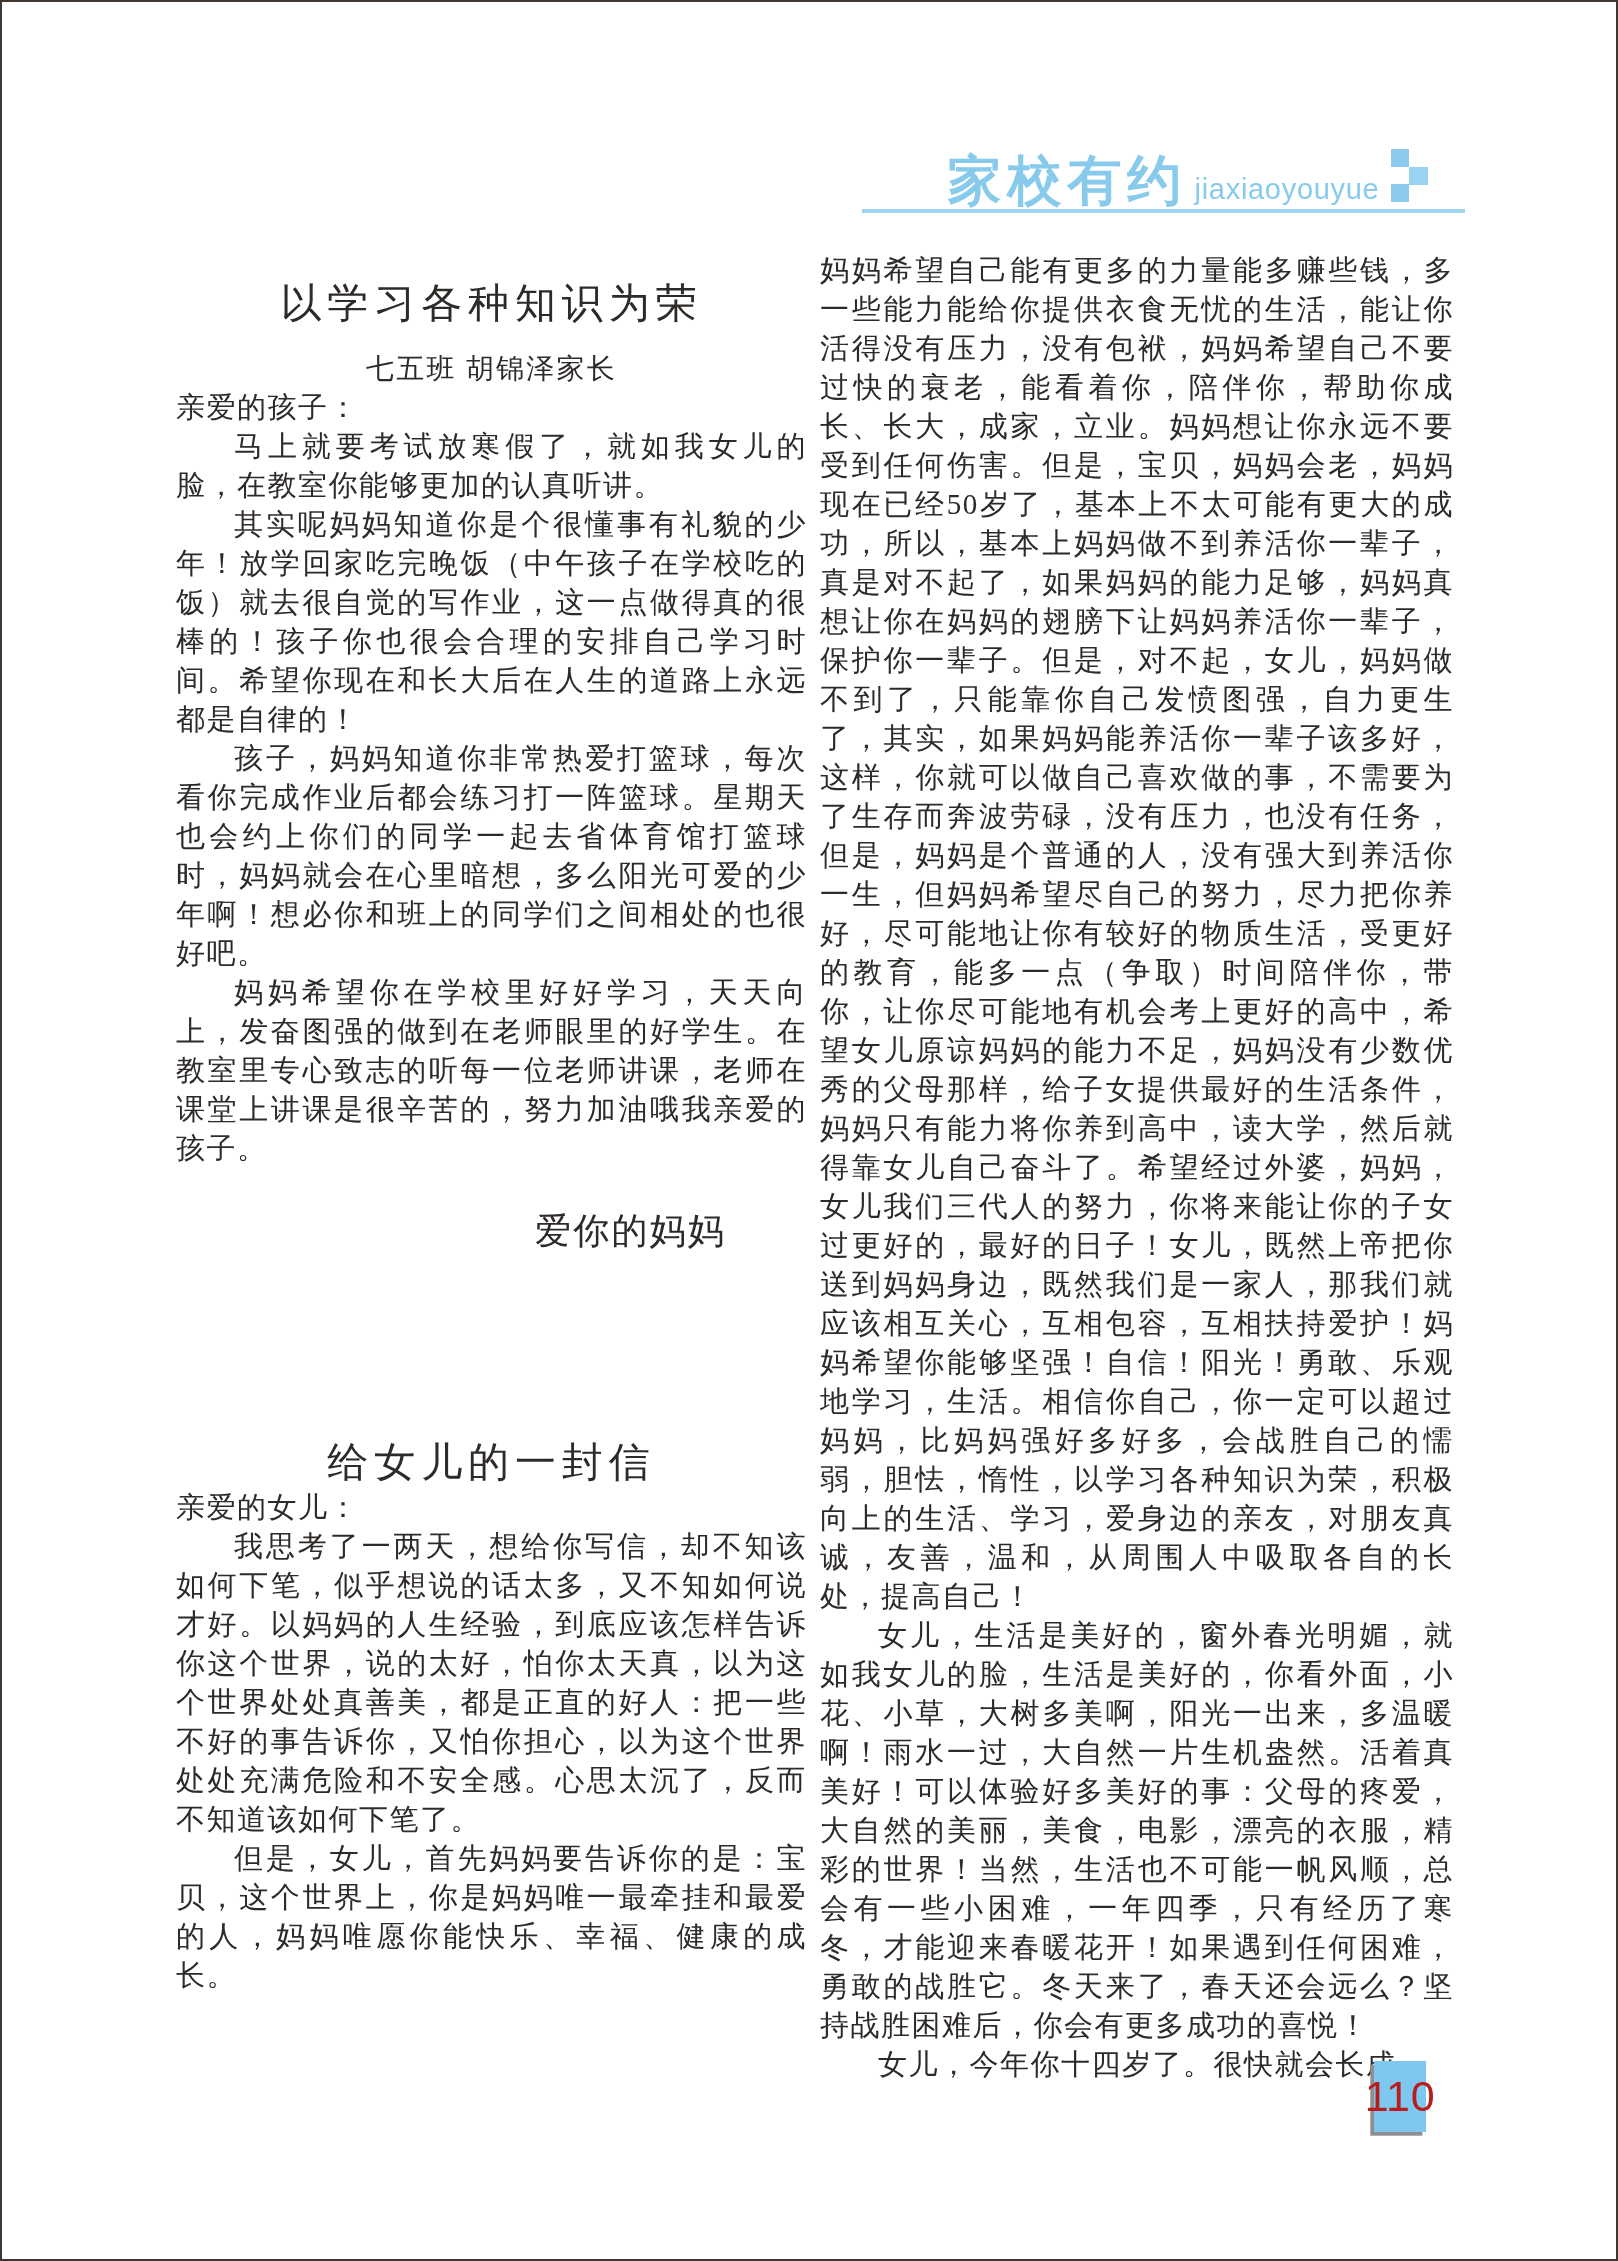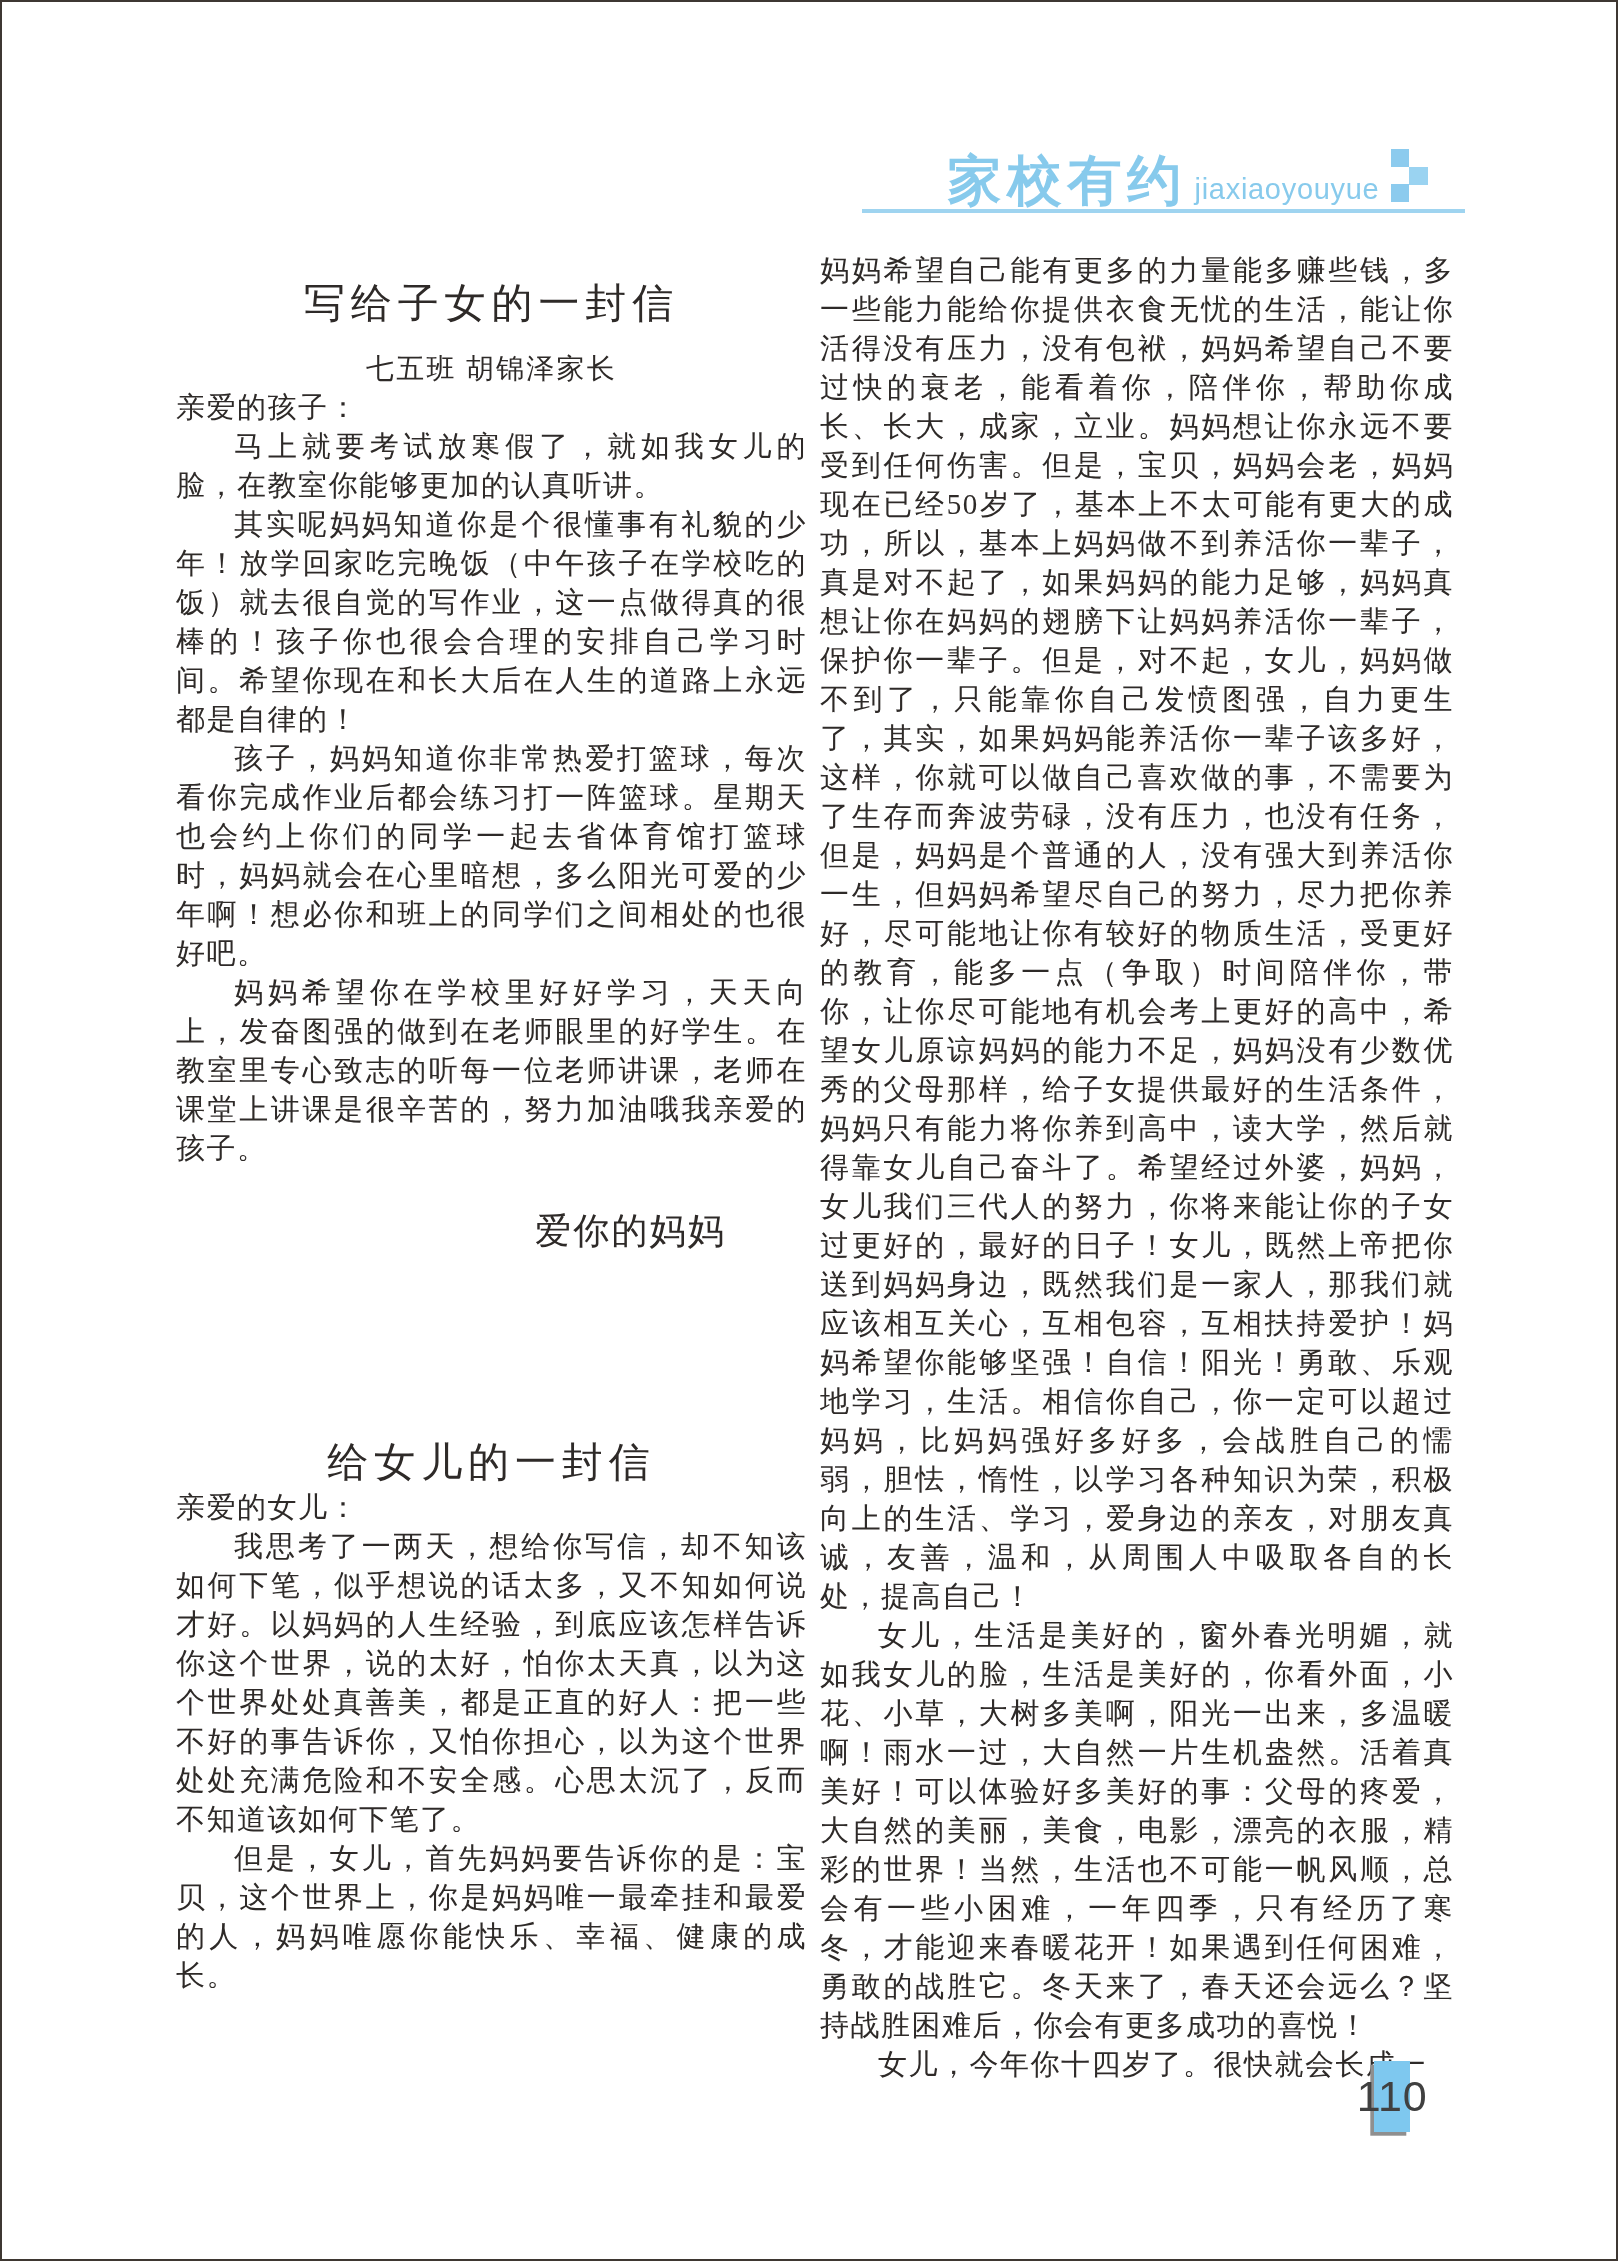--- a/index.html
+++ b/index.html
@@ -70,25 +70,25 @@
   }
 
   .col-right p{
     margin:0;font-size:29px;line-height:39px;letter-spacing:1.5px;
     text-align:justify;text-justify:inter-ideograph;
   }
   .col-right p.indent{text-indent:2em;}
 
   
   .page-num{
-    position:absolute;left:1372px;top:2059px;width:36px;height:71px;
+    position:absolute;left:1372px;top:2059px;width:52px;height:71px;
     background:#7ec8ef;
     box-shadow:-3.7px 3.7px 0 #8f8f8f;
     display:flex;align-items:center;justify-content:center;
-    color:#404040;font-family:"Liberation Sans","DejaVu Sans",sans-serif;
+    color:#b91c1c;font-family:"Liberation Sans","DejaVu Sans",sans-serif;
     font-size:43px;letter-spacing:0.7px;
   }
 </style>
 </head>
 <body>
 
 <div class="page">
 
   <div class="header">
     <span class="header-cn">家校有约</span>
@@ -96,21 +96,21 @@
   </div>
   <div class="deco">
     <span class="sq1"></span>
     <span class="sq2"></span>
     <span class="sq3"></span>
   </div>
 
   <section class="col col-left">
 
     <article class="letter-1">
-      <h2 class="letter-title">写给子女的一封信</h2>
+      <h2 class="letter-title">以学习各种知识为荣</h2>
       <div class="letter-byline">七五班 胡锦泽家长</div>
       <div class="letter-body">
         <p class="salutation">亲爱的孩子：</p>
         <p class="indent">马上就要考试放寒假了，就如我女儿的脸，在教室你能够更加的认真听讲。</p>
         <p class="indent">其实呢妈妈知道你是个很懂事有礼貌的少年！放学回家吃完晚饭（中午孩子在学校吃的饭）就去很自觉的写作业，这一点做得真的很棒的！孩子你也很会合理的安排自己学习时间。希望你现在和长大后在人生的道路上永远都是自律的！</p>
         <p class="indent">孩子，妈妈知道你非常热爱打篮球，每次看你完成作业后都会练习打一阵篮球。星期天也会约上你们的同学一起去省体育馆打篮球时，妈妈就会在心里暗想，多么阳光可爱的少年啊！想必你和班上的同学们之间相处的也很好吧。</p>
         <p class="indent">妈妈希望你在学校里好好学习，天天向上，发奋图强的做到在老师眼里的好学生。在教室里专心致志的听每一位老师讲课，老师在课堂上讲课是很辛苦的，努力加油哦我亲爱的孩子。</p>
       </div>
       <p class="signature">爱你的妈妈</p>
     </article>

